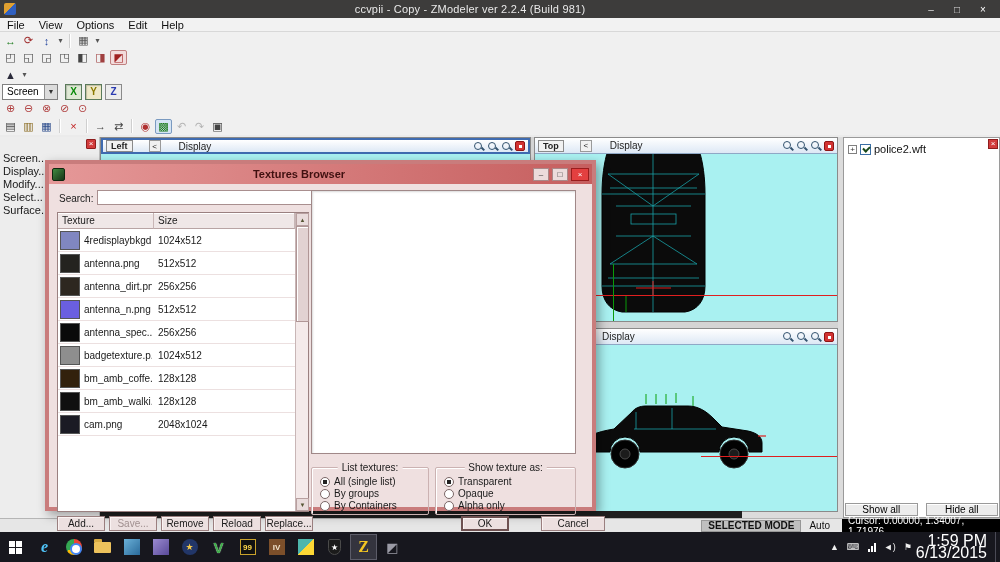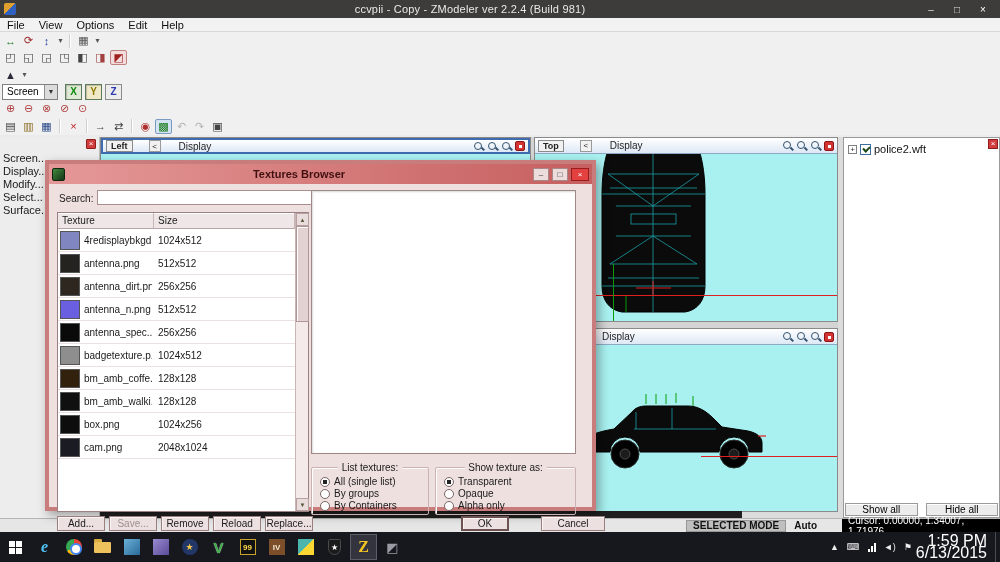--- a/index.html
+++ b/index.html
@@ -78,21 +78,21 @@
     border-bottom:2px solid #1a4a1a;transform:rotate(-45deg)}
   .rp-buttons{position:absolute;left:1px;right:1px;bottom:1px;display:flex;gap:8px}
   .rp-btn{flex:1;height:13px;border:1px solid #9a9a9a;background:#ececec;font-size:10px;display:flex;
     align-items:center;justify-content:center;box-shadow:inset 0 1px 0 #fff}
 
   
   .statusbar{position:absolute;left:0;top:518px;width:100%;height:14px;background:#e6e6e6;border-top:1px solid #b5b5b5;
     display:flex;align-items:center;justify-content:flex-end;font-size:10px;color:#111}
   .mode-chip{background:#bfbfbf;border:1px solid #979797;padding:0 6px;font-weight:bold;height:12px;
     display:flex;align-items:center;margin-right:8px}
-  .auto-label{font-weight:bold;margin-right:25px}
+  .auto-label{font-weight:normal;margin-right:12px}
   .cursor-box{background:#000;color:#fff;height:100%;width:158px;display:flex;align-items:center;padding-left:6px}
 
   
   .taskbar{position:absolute;left:0;top:532px;width:100%;height:30px;background:#17171e;display:flex;align-items:center;
     padding-left:2px;gap:2px}
   .tb-icon{width:27px;height:26px;display:flex;align-items:center;justify-content:center;border:1px solid transparent}
   .tb-icon.active{background:#34343e;border-color:#5c5c68}
   .win-grid{display:grid;grid-template-columns:6px 6px;grid-template-rows:6px 6px;gap:1px}
   .win-grid i{background:#fff;display:block}
   .ie{color:#4fc3f7;font-size:16px;font-weight:bold;font-style:italic;font-family:"Liberation Serif",serif}
@@ -406,25 +406,20 @@
           <span class="thumb" style="background: rgb(50, 33, 12);"></span>
           <span class="tname">bm_amb_coffe...</span>
           <span class="tsize">128x128</span>
         </div>
         <div class="trow">
           <span class="thumb" style="background: rgb(16, 16, 16);"></span>
           <span class="tname">bm_amb_walki...</span>
           <span class="tsize">128x128</span>
         </div>
         <div class="trow">
-          <span class="thumb" style="background: rgb(13, 13, 13);"></span>
-          <span class="tname">box.png</span>
-          <span class="tsize">1024x256</span>
-        </div>
-        <div class="trow">
           <span class="thumb" style="background: rgb(27, 27, 36);"></span>
           <span class="tname">cam.png</span>
           <span class="tsize">2048x1024</span>
         </div>
         <div class="vsb">
           <span class="btn up">▲</span>
           <span class="thm"></span>
           <span class="btn dn">▼</span>
         </div>
       </div>

